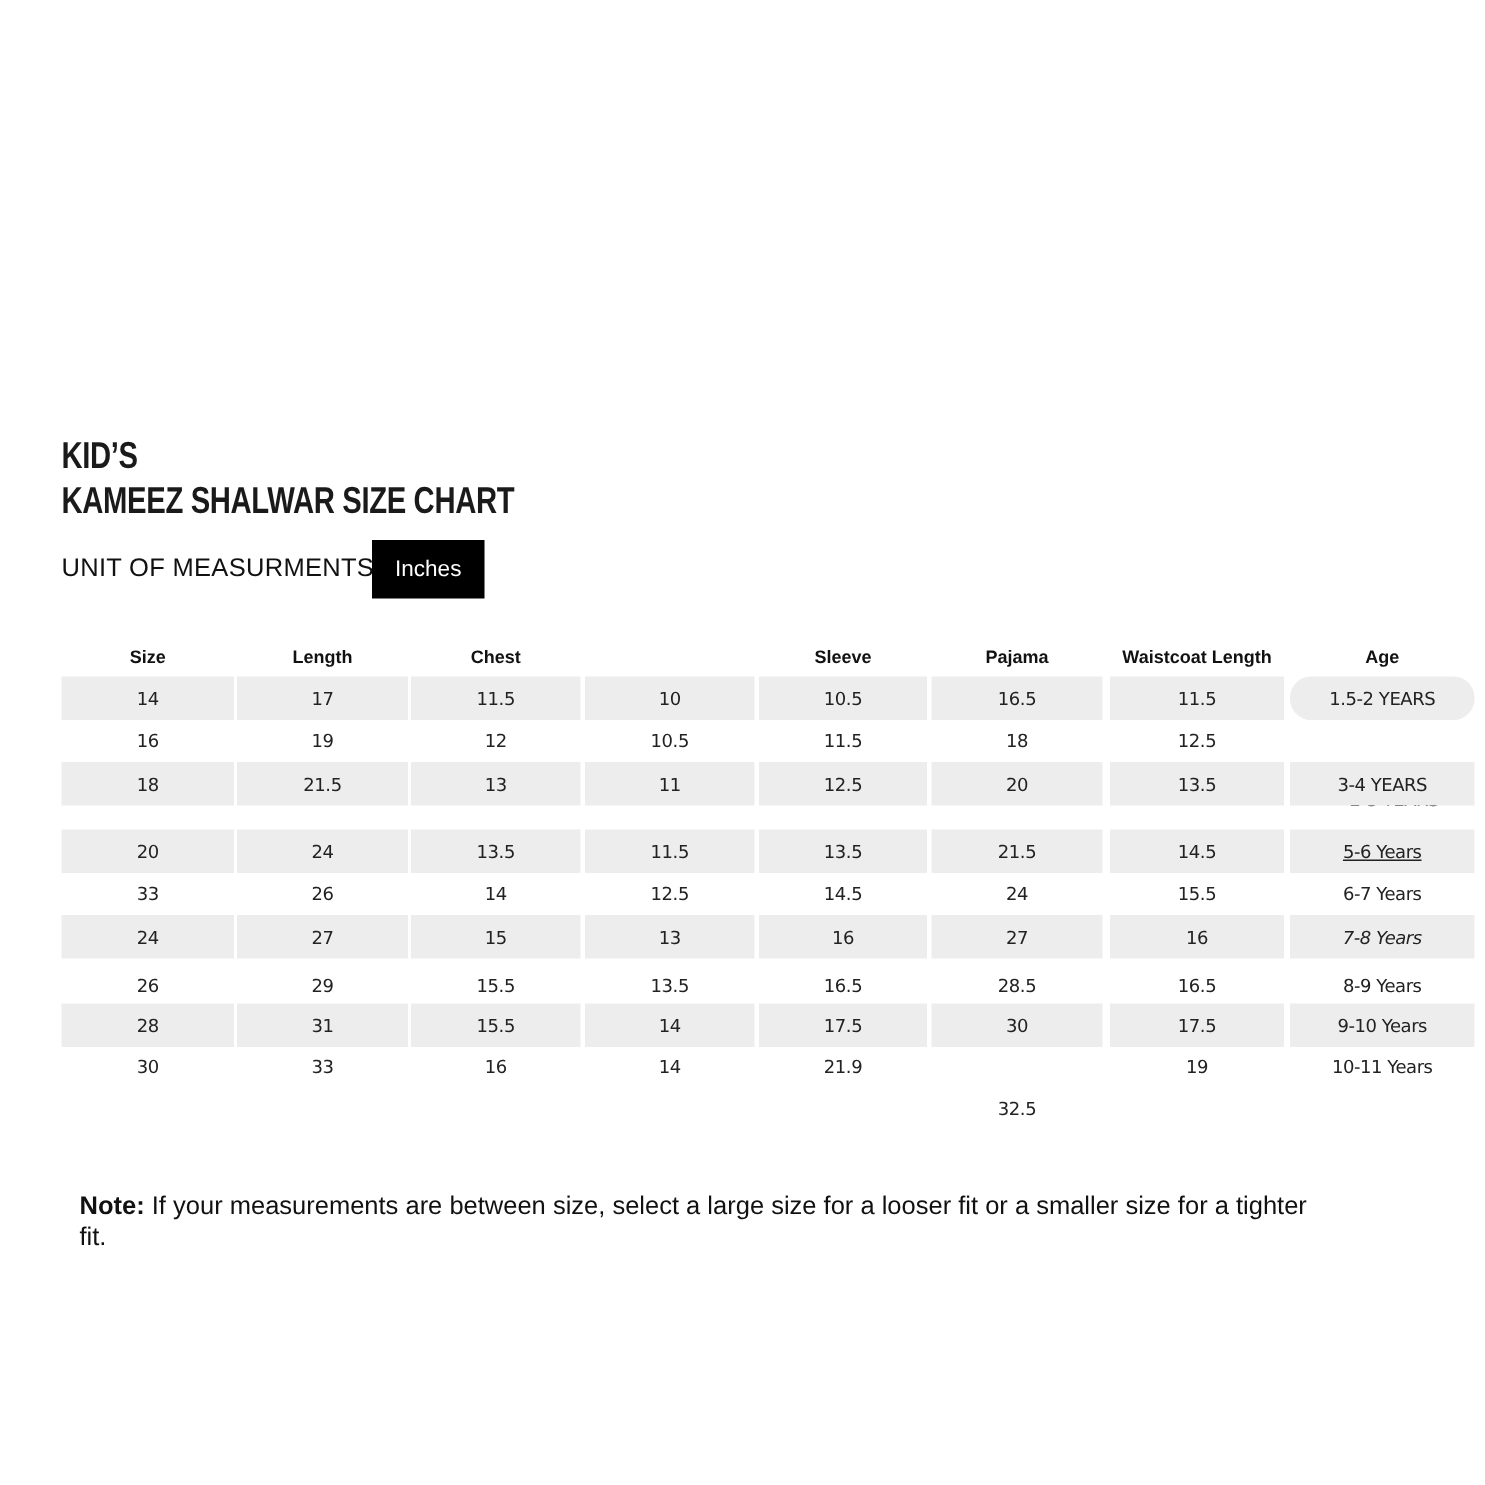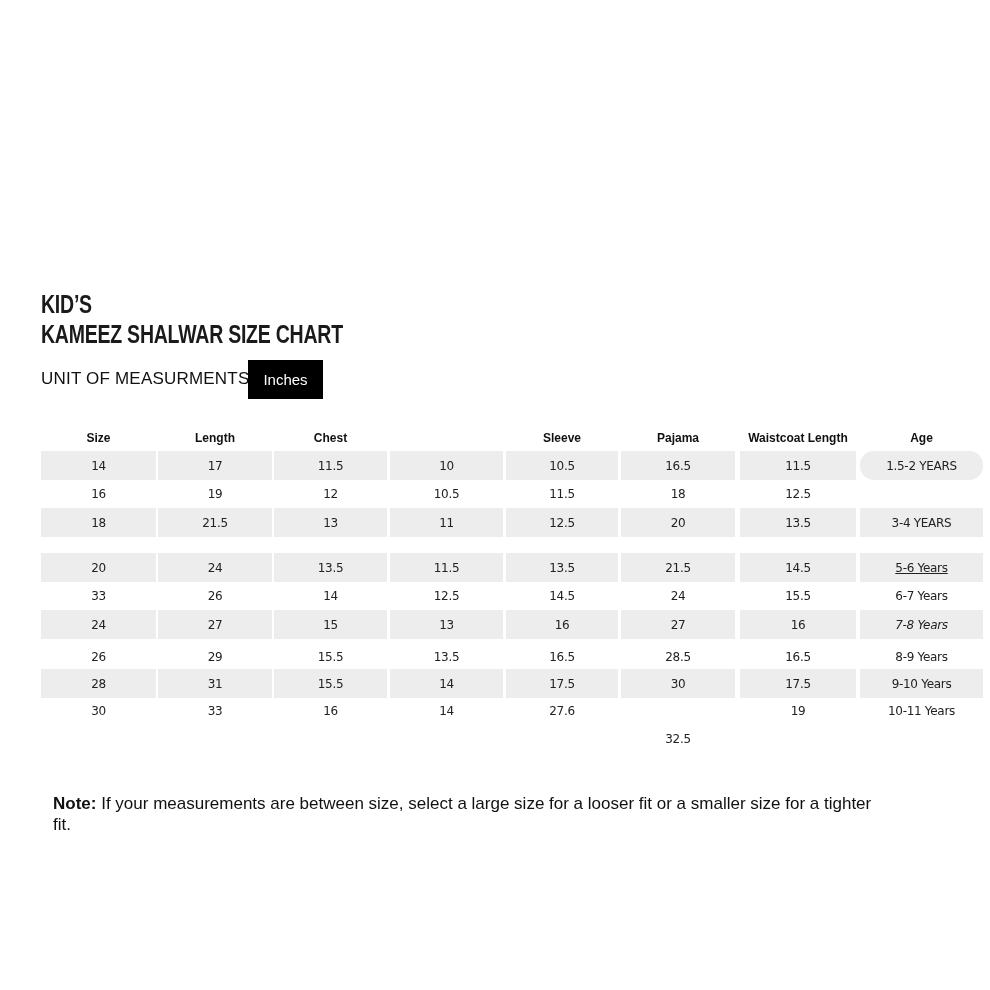--- a/index.html
+++ b/index.html
@@ -94,20 +94,20 @@
       <div class="cell shade" style="left: 274px; width: 113px; top: 669px;">15.5</div>
       <div class="cell shade" style="left: 390px; width: 113px; top: 669px;">14</div>
       <div class="cell shade" style="left: 506px; width: 112px; top: 669px;">17.5</div>
       <div class="cell shade" style="left: 621px; width: 114px; top: 669px;">30</div>
       <div class="cell shade" style="left: 740px; width: 116px; top: 669px;">17.5</div>
       <div class="cell shade" style="left: 860px; width: 123px; top: 669px;">9-10 Years</div>
       <div class="cell" style="left: 41px; width: 115px; top: 696px;">30</div>
       <div class="cell" style="left: 158px; width: 114px; top: 696px;">33</div>
       <div class="cell" style="left: 274px; width: 113px; top: 696px;">16</div>
       <div class="cell" style="left: 390px; width: 113px; top: 696px;">14</div>
-      <div class="cell" style="left: 506px; width: 112px; top: 696px;">27.6</div>
+      <div class="cell" style="left: 506px; width: 112px; top: 696px;">21.9</div>
       <div class="cell" style="left: 621px; width: 114px; top: 724px;">32.5</div>
       <div class="cell" style="left: 740px; width: 116px; top: 696px;">19</div>
       <div class="cell" style="left: 860px; width: 123px; top: 696px;">10-11 Years</div>
     </div>
 
   <div class="note"><b>Note:</b><span> If your measurements are between size, select a large size for a looser fit or a smaller size for a tighter fit.</span></div>
 </div>
 
 </body></html>

